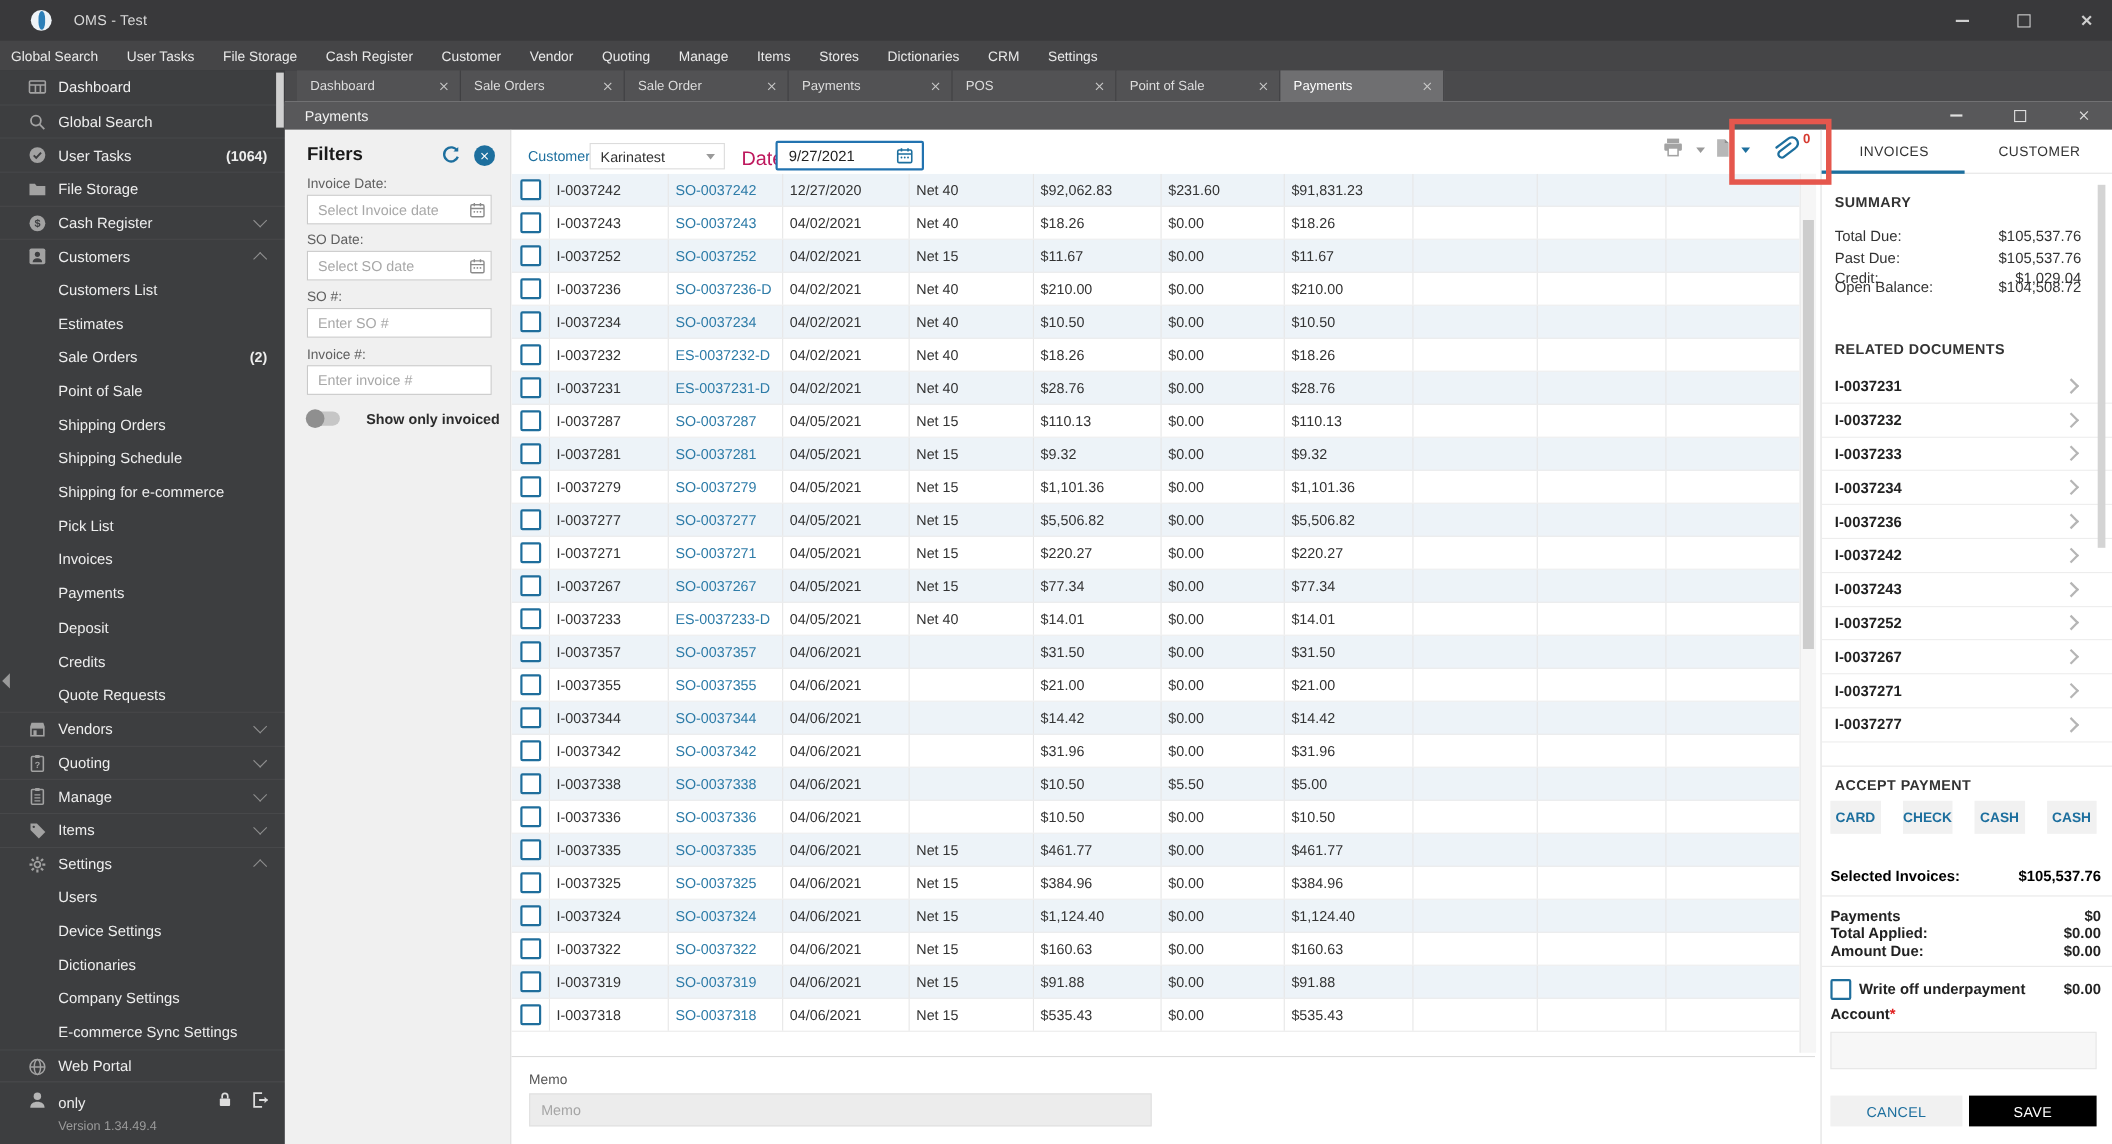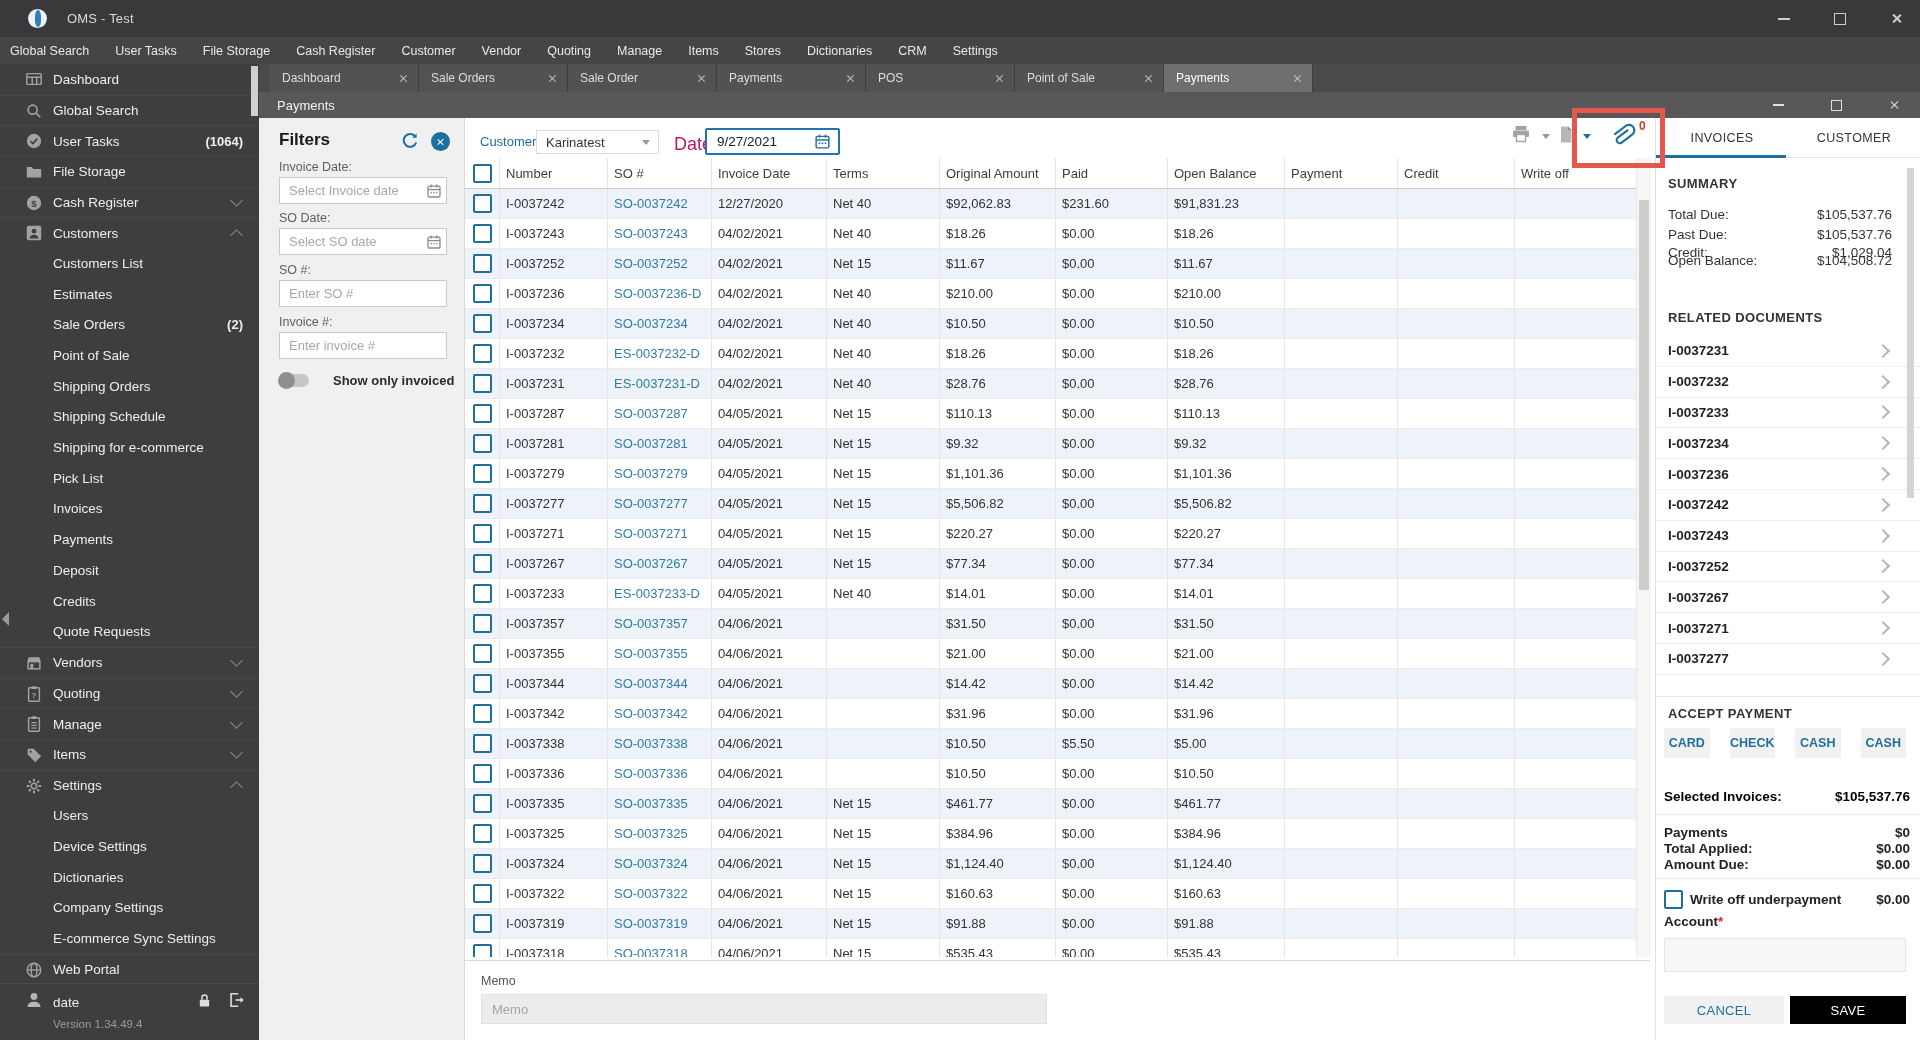--- a/index.html
+++ b/index.html
@@ -373,21 +373,21 @@
       <span class="side-thumb"></span>
     </div>
   <div class="side-footer">
     <div class="foot-row">
       <span class="sicon" style="margin-left:24px">
         <svg width="20" height="20" viewBox="0 0 20 20">
             <circle cx="10" cy="6.5" r="3.4" fill="#b5b5b5"></circle>
             <path d="M3.5 17c0-3.4 2.9-5.3 6.5-5.3s6.5 1.9 6.5 5.3z" fill="#b5b5b5"></path>
           </svg>
       </span>
-      <span class="foot-user-name">date</span>
+      <span class="foot-user-name">only</span>
       <span class="foot-icons">
         <span>
           <svg width="17" height="17" viewBox="0 0 20 20">
               <rect x="4.5" y="9" width="11" height="8" rx="1" fill="#dddddd"></rect>
               <path d="M7 9V6.5a3 3 0 0 1 6 0V9" stroke="#dddddd" stroke-width="1.8" fill="none"></path>
             </svg>
         </span>
         <span>
           <svg width="18" height="18" viewBox="0 0 20 20">
               <path d="M12.5 3H4.5v14h8" stroke="#dddddd" stroke-width="1.8" fill="none"></path>
@@ -539,35 +539,20 @@
     </span>
     <span class="tri-down caret-doc"></span>
     <span class="icon-clip">
       <svg width="30" height="28" viewBox="0 0 30 28">
           <path d="M20.5 8.5 12 17a3.1 3.1 0 1 0 4.4 4.4l9-9a5.4 5.4 0 1 0-7.6-7.6L8.6 14" stroke="#1d6f9e" stroke-width="2.1" fill="none" stroke-linecap="round"></path>
         </svg>
     </span>
     <span class="clip-badge">0</span>
 
     <div class="grid-table">
-      <div class="thead" id="thead">
-          <div class="th">
-            <span class="cbx"></span>
-          </div>
-          <div class="th">Number</div>
-          <div class="th">SO #</div>
-          <div class="th">Invoice Date</div>
-          <div class="th">Terms</div>
-          <div class="th">Original Amount</div>
-          <div class="th">Paid</div>
-          <div class="th">Open Balance</div>
-          <div class="th">Payment</div>
-          <div class="th">Credit</div>
-          <div class="th">Write off</div>
-        </div>
       <div id="tbody">
           <div class="tr alt">
             <div class="td">
               <span class="cbx"></span>
             </div>
             <div class="td">I-0037242</div>
             <div class="td link">SO-0037242</div>
             <div class="td">12/27/2020</div>
             <div class="td">Net 40</div>
             <div class="td">$92,062.83</div>

